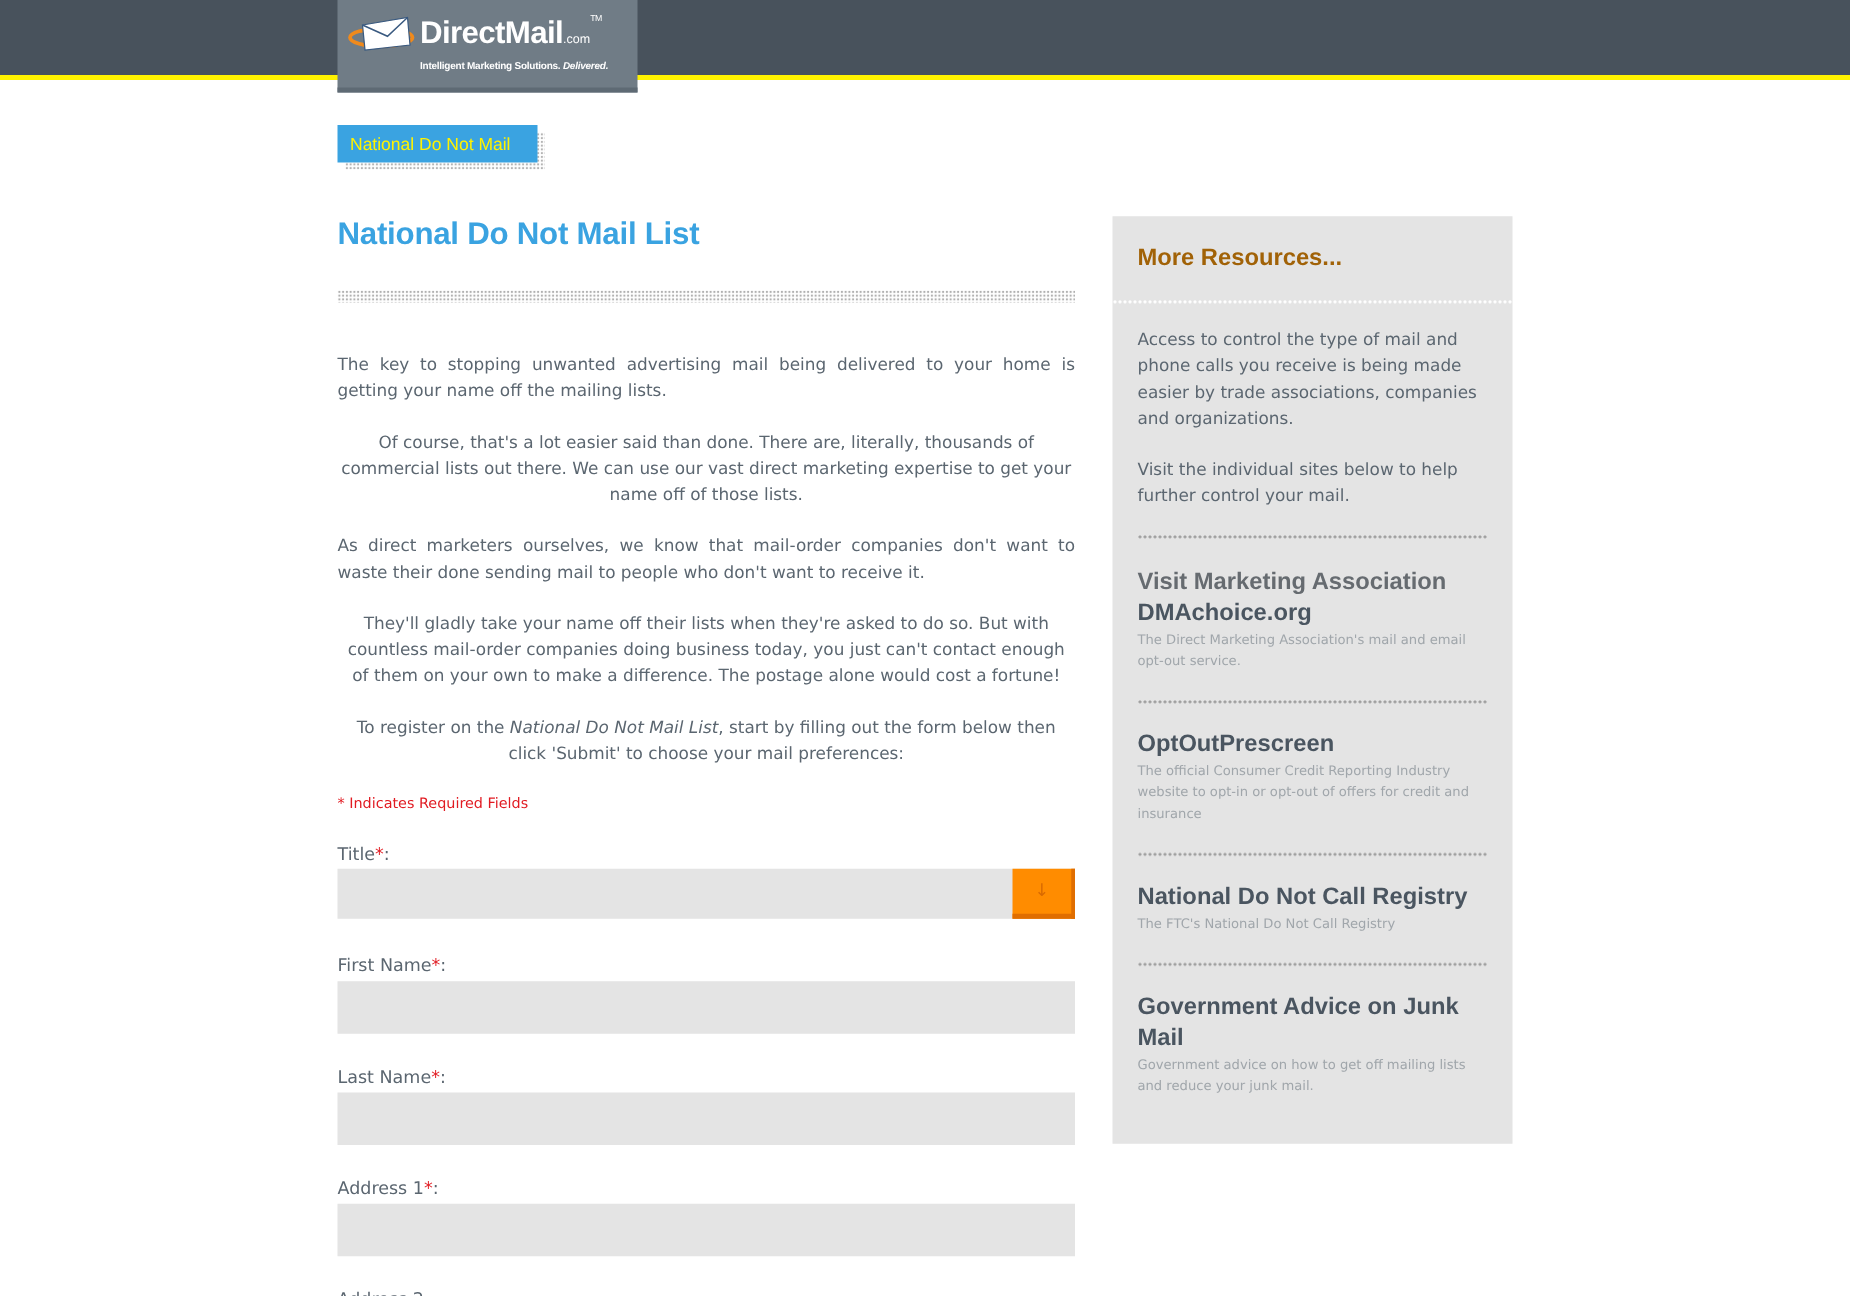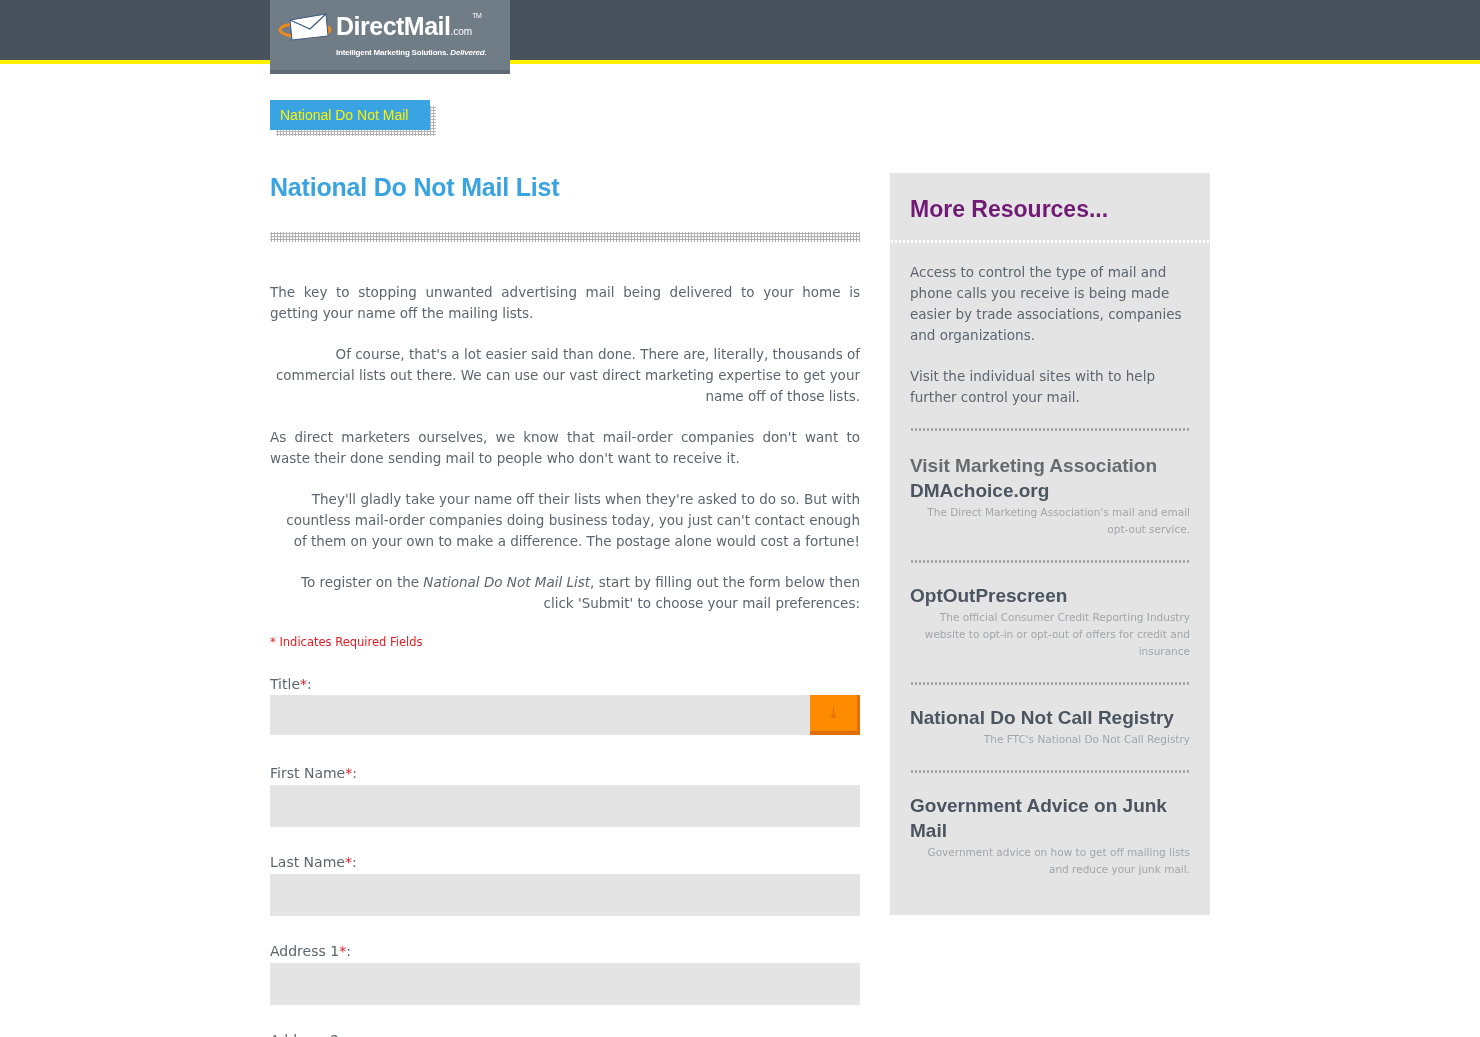--- a/index.html
+++ b/index.html
@@ -23,43 +23,43 @@
     .tab { position: absolute; left: 0; top: 0; width: 160px; height: 30px; background: #3aa3e1; color: #fff200;
       font-family: "Liberation Sans", sans-serif; font-weight: normal; font-size: 14px; line-height: 30px; padding-left: 10px; }
 
     .main { position: absolute; left: 270px; top: 172px; width: 590px; }
     .page-title { font-family: "Liberation Sans", sans-serif; font-weight: bold; color: #3aa3e1; font-size: 25px; height: 30px; line-height: 30px; letter-spacing: -0.2px; }
     .dotted-bar { margin-top: 30px; height: 10px; width: 590px;
       background-image: radial-gradient(circle, #b0b0b0 1px, transparent 1.2px); background-size: 3px 3px; }
 
     .body-text { margin-top: 40px; font-size: 13.5px; line-height: 21px; color: #5b6670; }
     .body-text p { margin-bottom: 20px; text-align: justify; }
-    .body-text p.left { text-align: right; }
+    .body-text p.left { text-align: center; }
     .body-text em { font-style: italic; }
     .required-note { color: #e11b22; font-size: 11.5px; margin-top: -2px; }
 
     .form { margin-top: 22px; }
     .field-label { font-size: 14px; color: #5b6670; height: 18px; line-height: 18px; }
     .star { color: #e11b22; }
     .field-input { display: block; width: 590px; height: 42px; background: #e4e4e4; border: none; margin-top: 3px; margin-bottom: 26px; font-size: 14px; padding: 0 10px; color: #5b6670; }
     .select-wrap { position: relative; width: 590px; height: 40px; margin-top: 2px; margin-bottom: 29px; background: #e4e4e4; }
     .select-btn { position: absolute; right: 0; top: 0; width: 50px; height: 40px; background: #ff8c00; border-right: 3px solid #e06e00; border-bottom: 4px solid #e06e00; color: #d96a00; font-size: 14px; text-align: center; line-height: 36px; }
 
     .sidebar { position: absolute; left: 890px; top: 173px; width: 320px; height: 742px; background: #e4e4e4; }
-    .side-title { font-family: "Liberation Sans", sans-serif; font-weight: bold; color: #701a75; font-size: 23px; padding: 23px 20px 0 20px; height: 67px; }
+    .side-title { font-family: "Liberation Sans", sans-serif; font-weight: bold; color: #a16207; font-size: 19px; padding: 23px 20px 0 20px; height: 67px; }
     .side-divider-white { height: 3px; width: 320px;
       background-image: radial-gradient(circle, #ffffff 1.2px, transparent 1.4px); background-size: 4px 3px; }
     .side-intro { padding: 19px 20px 0 20px; font-size: 13.5px; line-height: 21px; color: #5b6670; }
     .side-intro p { margin-bottom: 20px; }
     .side-divider { height: 3px; width: 280px; margin-left: 20px;
       background-image: radial-gradient(circle, #a0a0a0 1.1px, transparent 1.3px); background-size: 4px 3px; }
     .resource { padding: 20px 20px 22px 20px; }
     .resource-title { font-family: "Liberation Sans", sans-serif; font-weight: bold; font-size: 19px; line-height: 25px; color: #4a5560; display: block; }
     .resource-title .muted { color: #666b70; }
-    .resource-desc { font-size: 10.5px; line-height: 17px; color: #a0a6ab; margin-top: 1px; text-align: right; }
+    .resource-desc { font-size: 10.5px; line-height: 17px; color: #a0a6ab; margin-top: 1px; }
   </style>
 </head>
 <body>
 
 <div class="topbar"></div>
 <div class="topbar-stripe"></div>
 
 <div class="logo">
   <svg width="58" height="32" viewBox="0 0 58 32">
     <ellipse cx="27" cy="18" rx="25" ry="7" fill="none" stroke="#f08a1c" stroke-width="3"></ellipse>
@@ -110,21 +110,21 @@
     <div class="field-label"><span>Address 2</span><span>:</span></div>
 
   </form>
 </div>
 
 <aside class="sidebar">
   <h2 class="side-title">More Resources...</h2>
   <div class="side-divider-white"></div>
   <div class="side-intro">
     <p>Access to control the type of mail and phone calls you receive is being made easier by trade associations, companies and organizations.</p>
-    <p>Visit the individual sites with to help further control your mail.</p>
+    <p>Visit the individual sites below to help further control your mail.</p>
   </div>
 
   <div class="side-divider"></div>
   <div class="resource" style="padding-top:22px;">
     <a class="resource-title"><span class="muted">Visit Marketing Association</span><br><span>DMAchoice.org</span></a>
     <div class="resource-desc">The Direct Marketing Association's mail and email opt-out service.</div>
   </div>
 
   <div class="side-divider"></div>
   <div class="resource">

